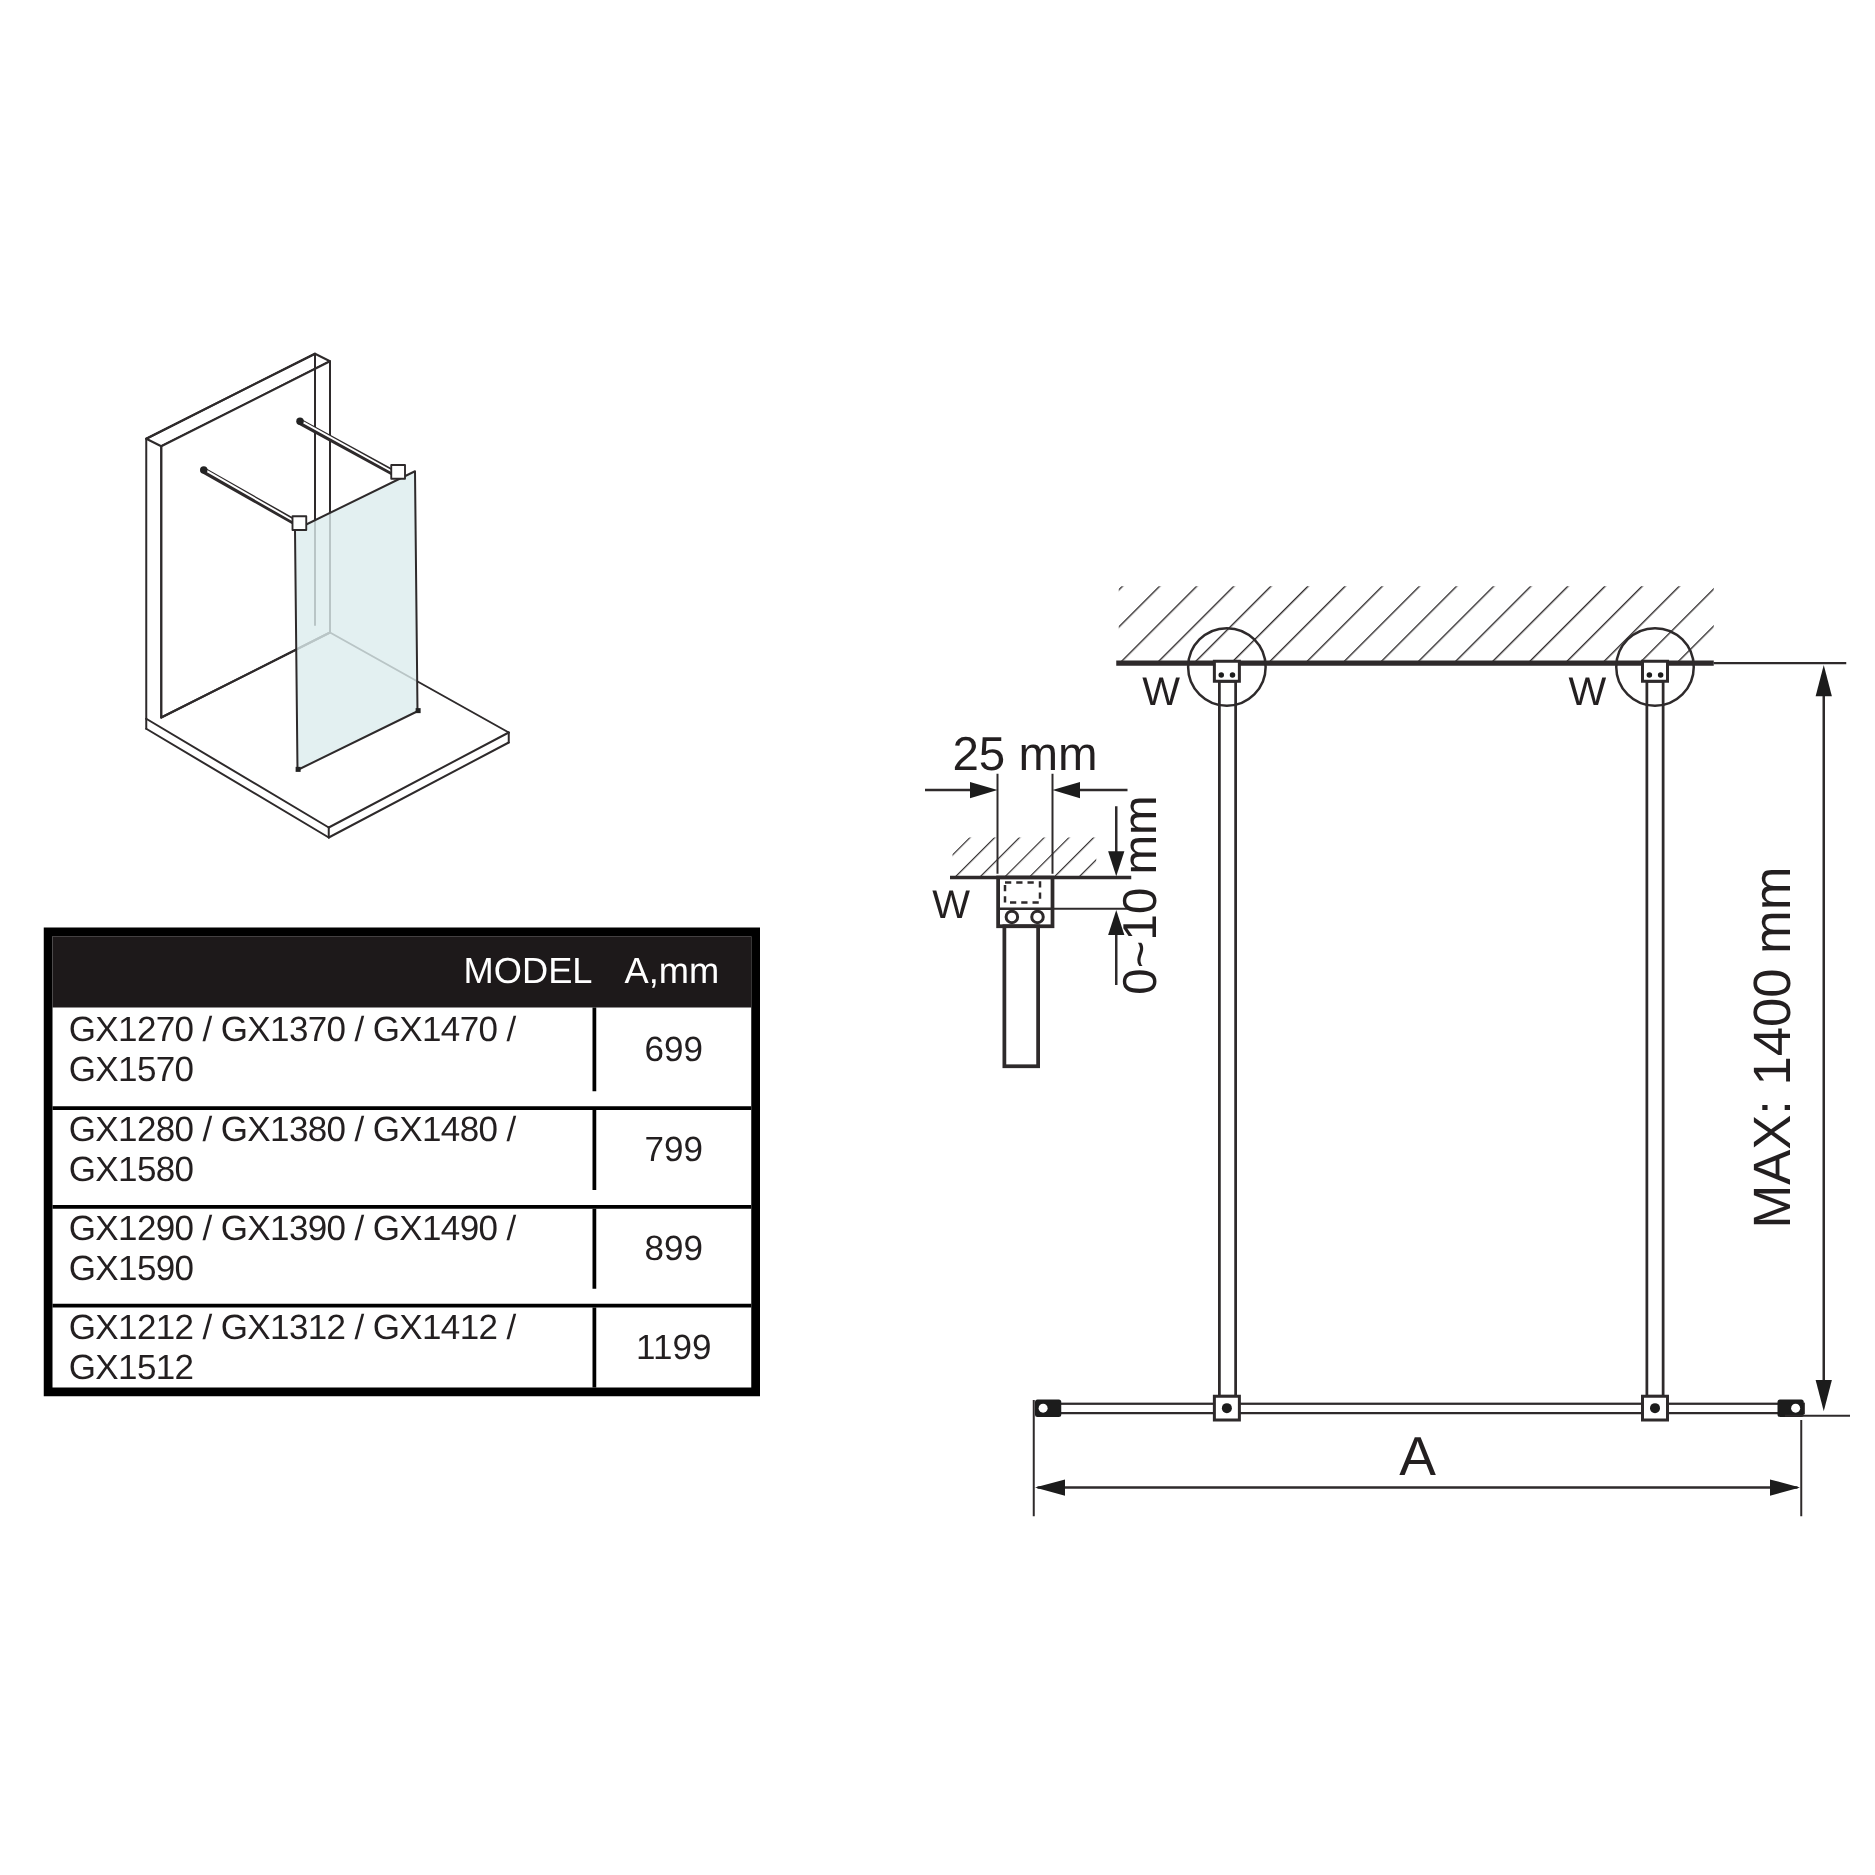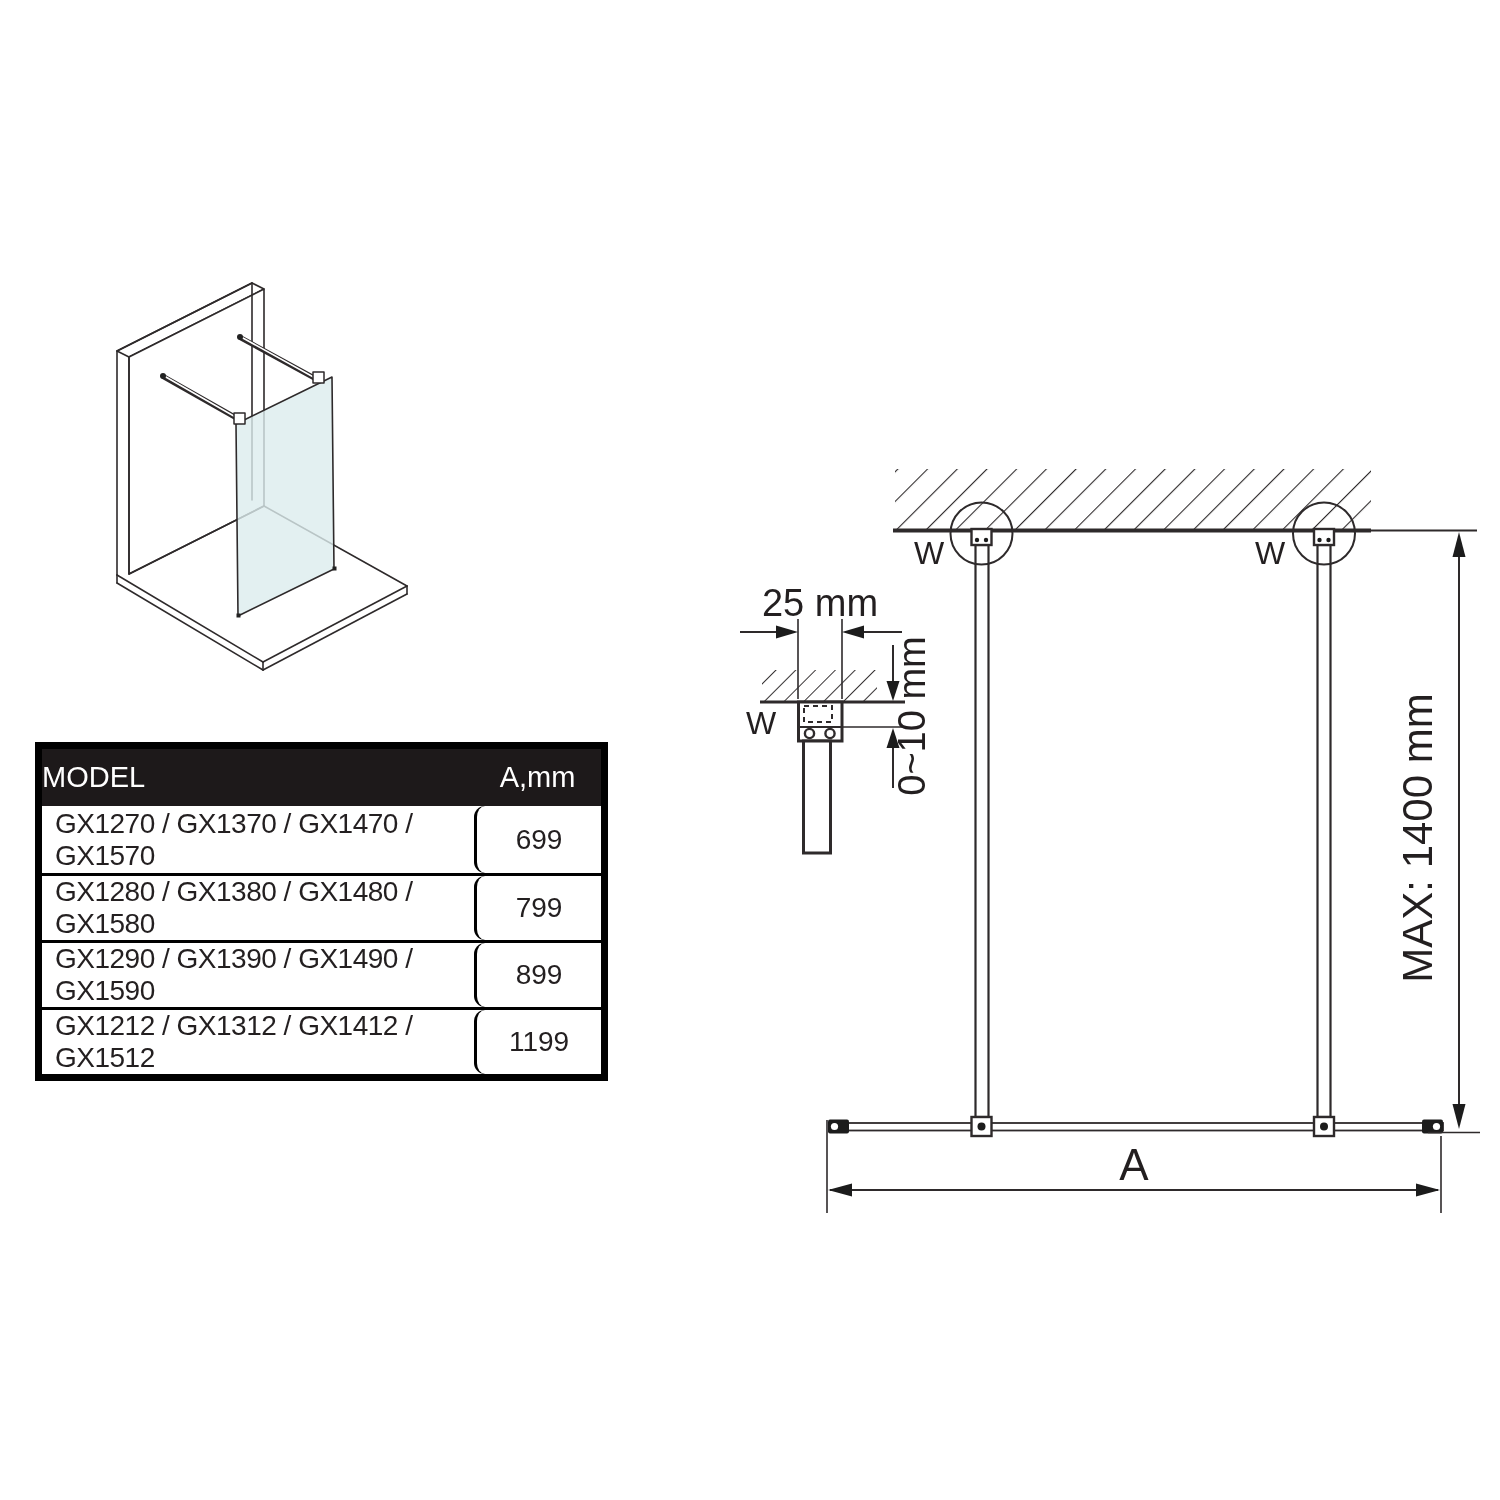--- a/index.html
+++ b/index.html
@@ -6,27 +6,27 @@
   .canvas{position:relative;width:1500px;height:1500px;background:#fff;overflow:hidden;
           font-family:"Liberation Sans",sans-serif;color:var(--text,#231f20);}
   svg{position:absolute;overflow:visible;}
   svg text{font-family:"Liberation Sans",sans-serif;fill:var(--text,#231f20);}
 
   
   .spec-table{position:absolute;left:35px;top:742px;width:573px;
               border:7px solid #000;box-sizing:border-box;background:#fff;}
   .thead{display:flex;height:57px;background:var(--table-header-bg,#1d191a);color:#fff;
          align-items:center;font-size:29px;}
-  .th-model{width:432px;text-align:left;}
+  .th-model{width:432px;text-align:right;}
   .th-a{flex:1;text-align:center;}
   .trow{display:flex;height:67px;align-items:center;font-size:28px;box-sizing:border-box;}
-  .trow + .trow{border-top:3px solid #000;}
+  .trow + .trow{border-top:3px solid #000;margin-top:12px;}
   .model-cell{width:432px;box-sizing:border-box;padding-left:13px;letter-spacing:-0.5px;}
   .a-cell{flex:1;align-self:stretch;display:flex;align-items:center;justify-content:center;
-          border-left:3px solid #000;border-radius:11px;}
+          border-left:3px solid #000;}
 </style>
 </head>
 <body>
 
 <div class="canvas">
 
   <svg style="left:90px;top:260px;width:380px;height:430px" viewBox="90 260 380 430">
     <g stroke="var(--line,#2e2a2b)" stroke-width="1.6" fill="none" stroke-linejoin="round" stroke-linecap="round">
 
       <g>

